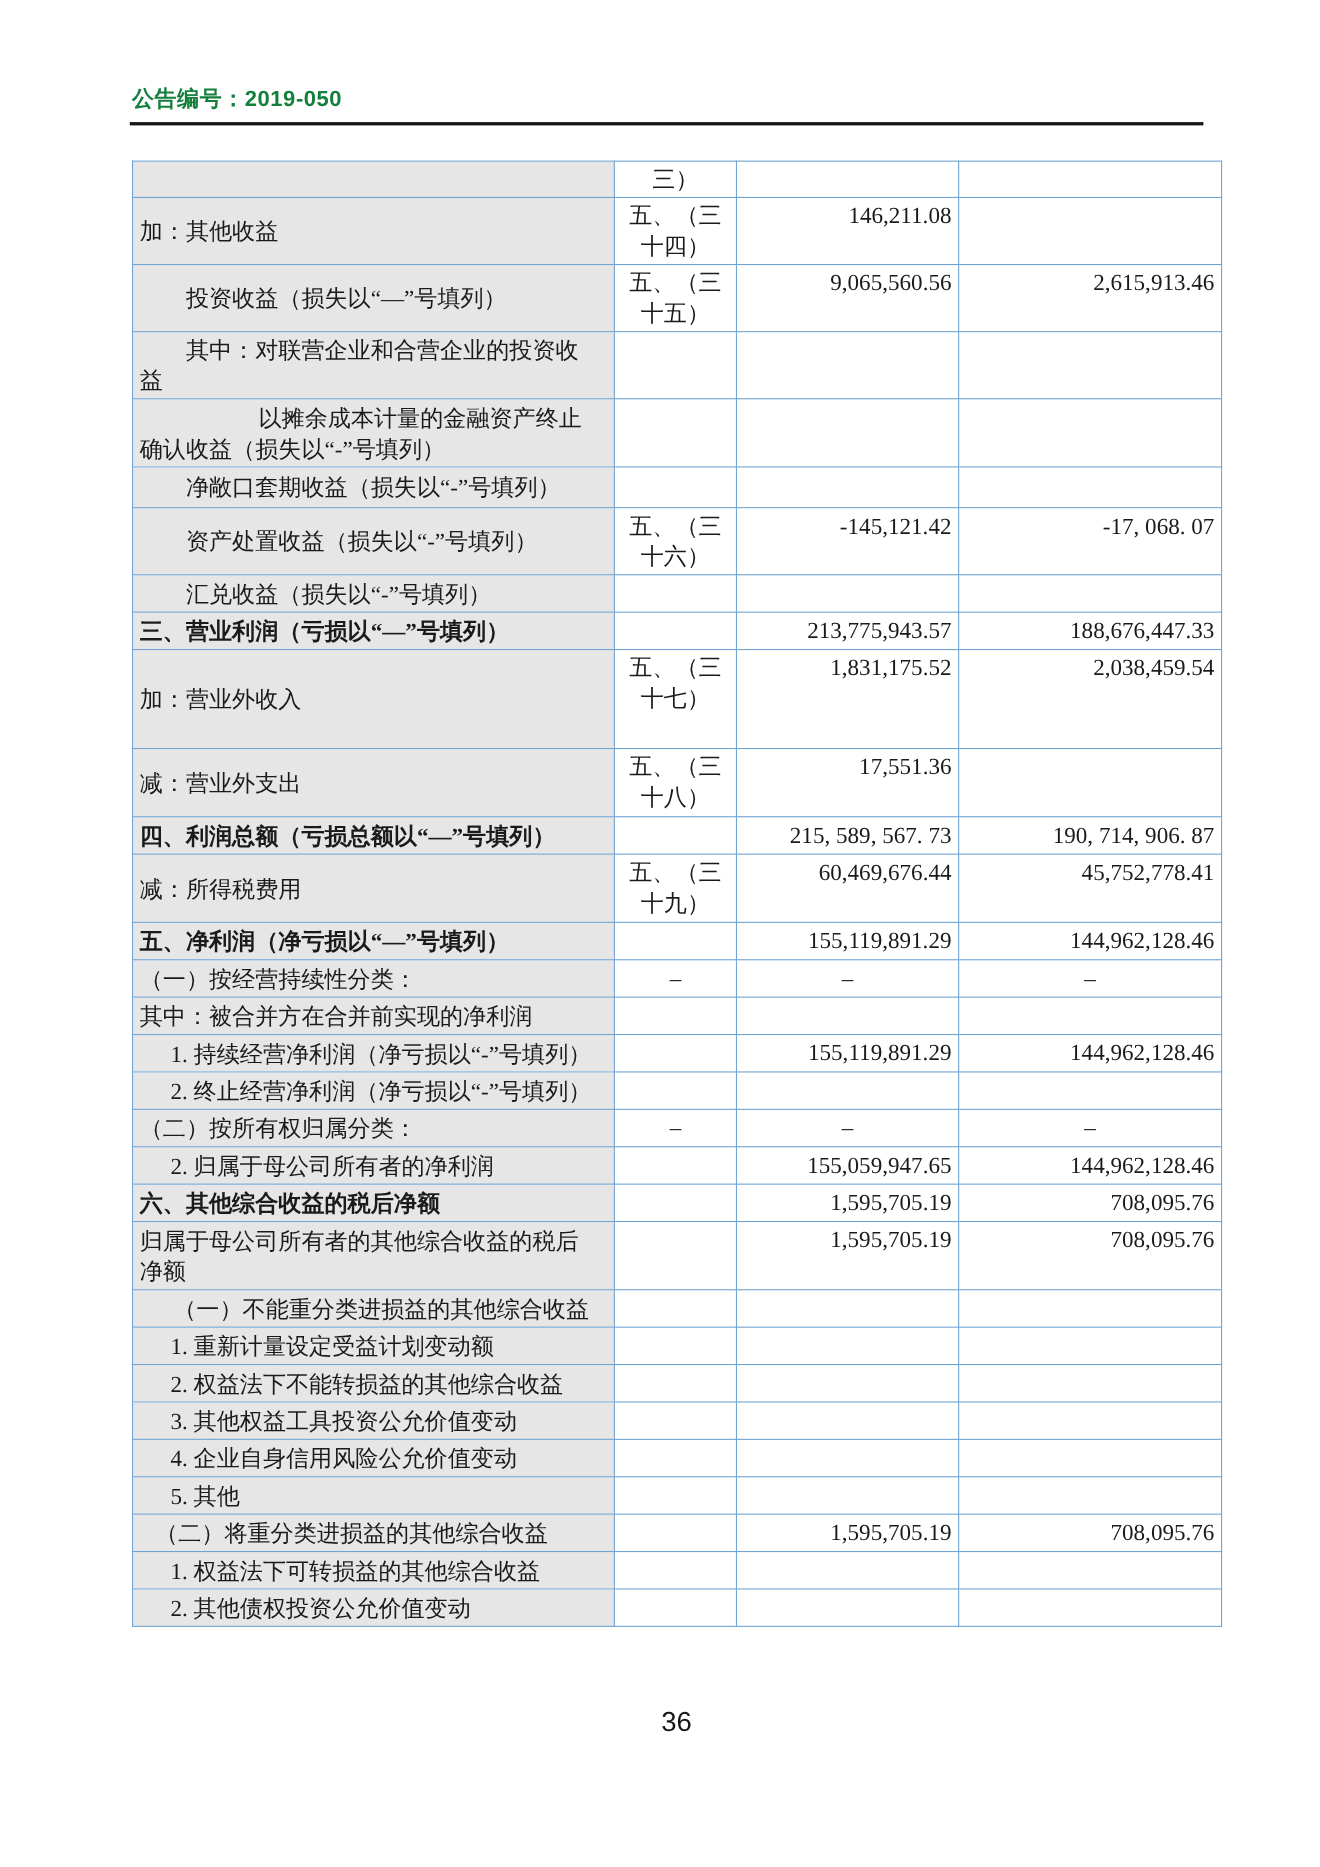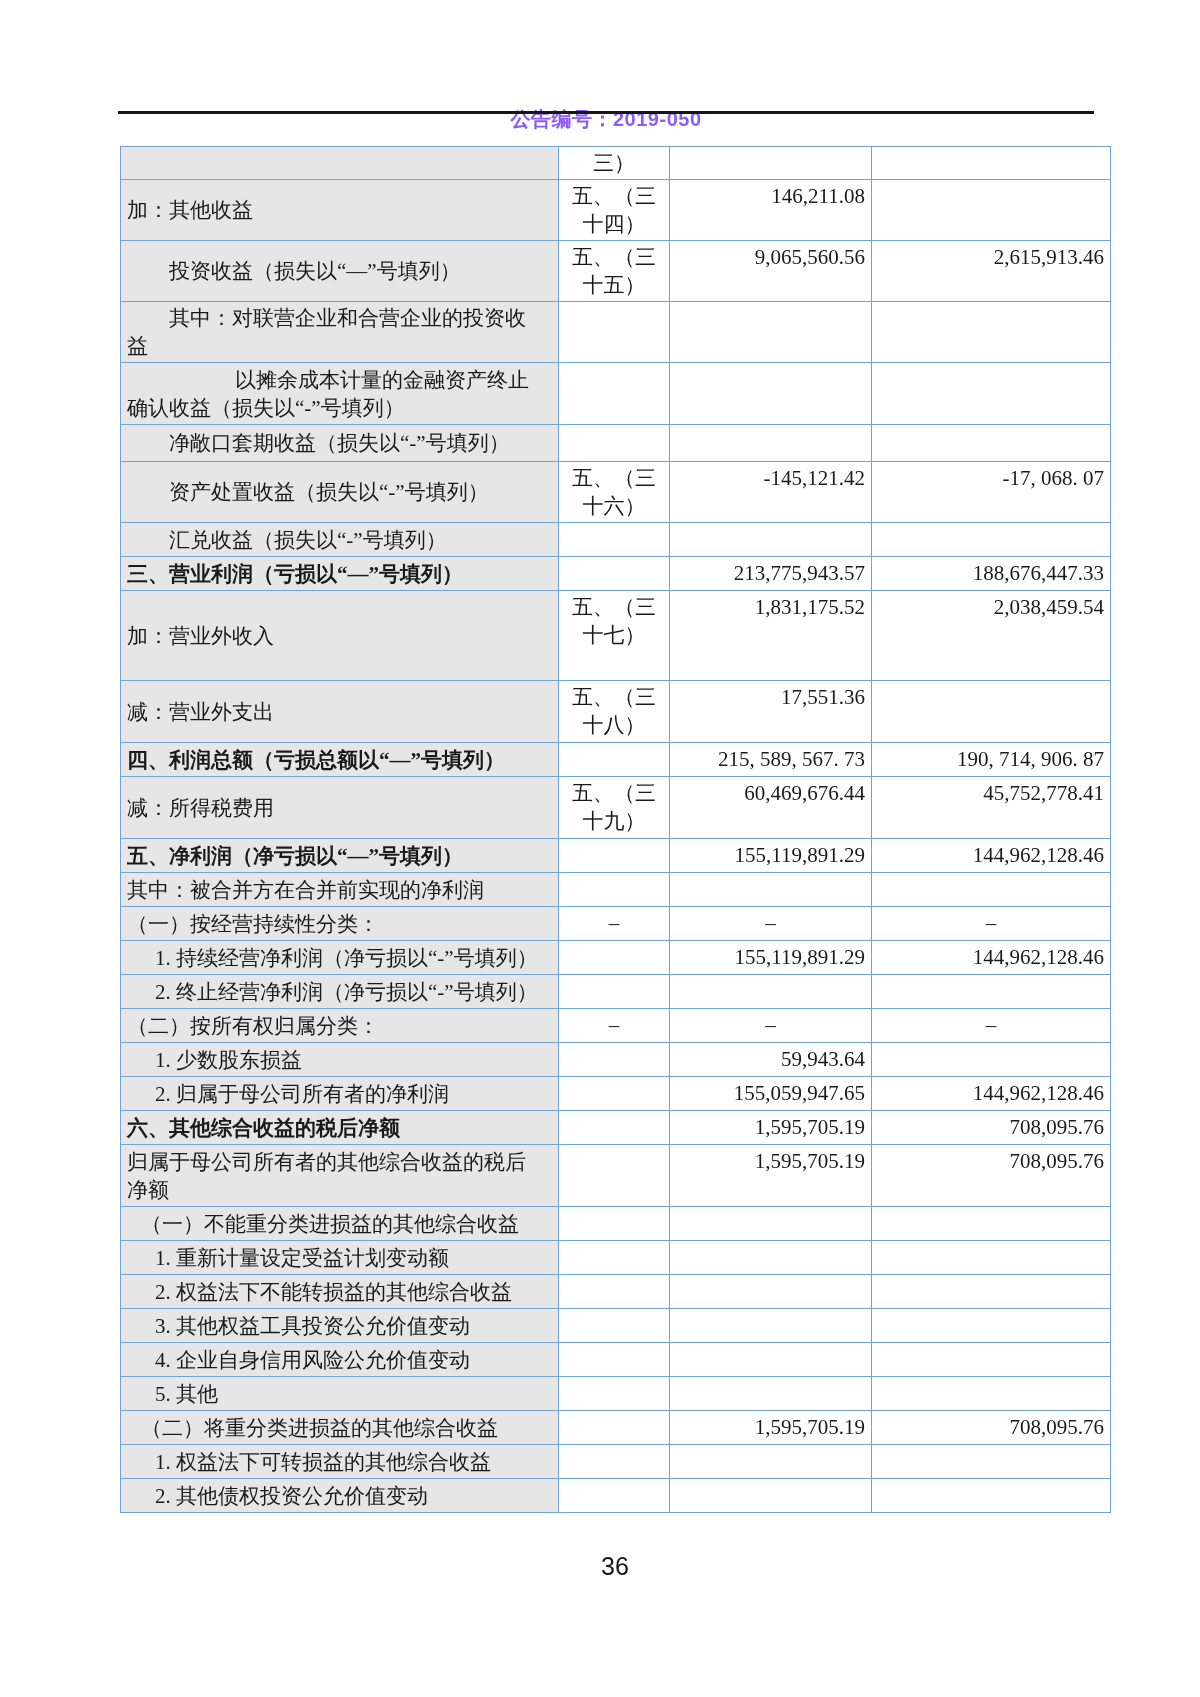--- a/index.html
+++ b/index.html
@@ -8,25 +8,24 @@
     background:#fbfbfb;
     position:relative;
     font-family:"Liberation Serif","DejaVu Serif",serif;
     color:#1a1a1a;
     overflow:hidden;
   }
   .page { position:absolute; inset:0; background:#ffffff; }
 
   .header-line {
     position:absolute; top:76px; left:120px; width:972px;
-    text-align:center;
+    text-align:left;
     font-family:"Liberation Sans","DejaVu Sans",sans-serif;
-    font-size:20px; font-weight:bold; color:#8b5cf6;
+    font-size:20px; font-weight:bold; color:#15803d;
     letter-spacing:0.5px;
-    margin-top:30px;
   }
   .header-rule {
     position:absolute; top:111px; left:118px; width:976px; height:3px;
     background:#161616;
   }
 
   table.fin {
     position:absolute; top:146px; left:120px;
     width:990px; table-layout:fixed;
     border-collapse:collapse;
@@ -160,75 +159,69 @@
           <td class="c-val">60,469,676.44</td>
           <td class="c-val">45,752,778.41</td>
         </tr>
         <tr class="bold" style="height: 34px;">
           <td class="c-label">五、净利润（净亏损以“—”号填列）</td>
           <td class="c-note"></td>
           <td class="c-val">155,119,891.29</td>
           <td class="c-val">144,962,128.46</td>
         </tr>
         <tr style="height: 34px;">
-          <td class="c-label">其中：被合并方在合并前实现的净利润</td>
-          <td class="c-note"></td>
-          <td class="c-val"></td>
-          <td class="c-val"></td>
-        </tr>
-        <tr style="height: 34px;">
           <td class="c-label">（一）按经营持续性分类：</td>
           <td class="c-note">–</td>
           <td class="c-val center">–</td>
           <td class="c-val center">–</td>
         </tr>
         <tr style="height: 34px;">
+          <td class="c-label">其中：被合并方在合并前实现的净利润</td>
+          <td class="c-note"></td>
+          <td class="c-val"></td>
+          <td class="c-val"></td>
+        </tr>
+        <tr style="height: 34px;">
           <td class="c-label inum">1. 持续经营净利润（净亏损以“-”号填列）</td>
           <td class="c-note"></td>
           <td class="c-val">155,119,891.29</td>
           <td class="c-val">144,962,128.46</td>
         </tr>
         <tr style="height: 34px;">
           <td class="c-label inum">2. 终止经营净利润（净亏损以“-”号填列）</td>
           <td class="c-note"></td>
           <td class="c-val"></td>
           <td class="c-val"></td>
         </tr>
         <tr style="height: 34px;">
           <td class="c-label">（二）按所有权归属分类：</td>
           <td class="c-note">–</td>
           <td class="c-val center">–</td>
           <td class="c-val center">–</td>
         </tr>
         <tr style="height: 34px;">
-          <td class="c-label inum">1. 少数股东损益</td>
-          <td class="c-note"></td>
-          <td class="c-val">59,943.64</td>
-          <td class="c-val"></td>
-        </tr>
-        <tr style="height: 34px;">
           <td class="c-label inum">2. 归属于母公司所有者的净利润</td>
           <td class="c-note"></td>
           <td class="c-val">155,059,947.65</td>
           <td class="c-val">144,962,128.46</td>
         </tr>
         <tr class="bold" style="height: 34px;">
           <td class="c-label">六、其他综合收益的税后净额</td>
           <td class="c-note"></td>
           <td class="c-val">1,595,705.19</td>
           <td class="c-val">708,095.76</td>
         </tr>
         <tr style="height: 62px;">
           <td class="c-label">归属于母公司所有者的其他综合收益的税后
 净额</td>
           <td class="c-note"></td>
           <td class="c-val">1,595,705.19</td>
           <td class="c-val">708,095.76</td>
         </tr>
-        <tr style="height: 34px;">
+        <tr style="height: 34px; text-align: center;">
           <td class="c-label ip">（一）不能重分类进损益的其他综合收益</td>
           <td class="c-note"></td>
           <td class="c-val"></td>
           <td class="c-val"></td>
         </tr>
         <tr style="height: 34px;">
           <td class="c-label inum">1. 重新计量设定受益计划变动额</td>
           <td class="c-note"></td>
           <td class="c-val"></td>
           <td class="c-val"></td>

